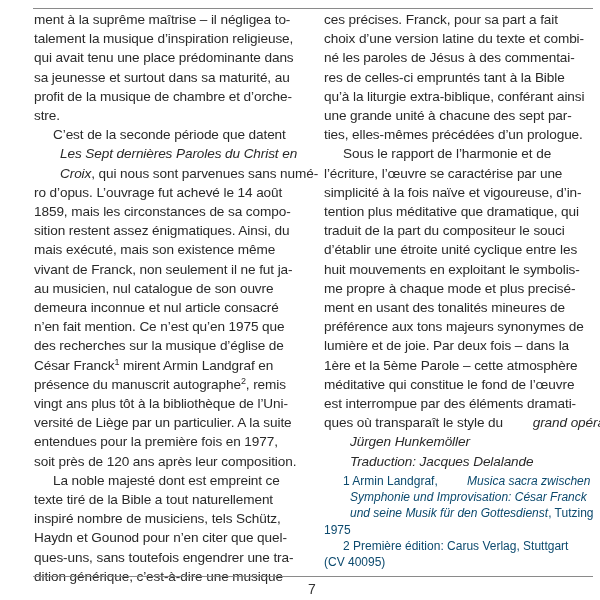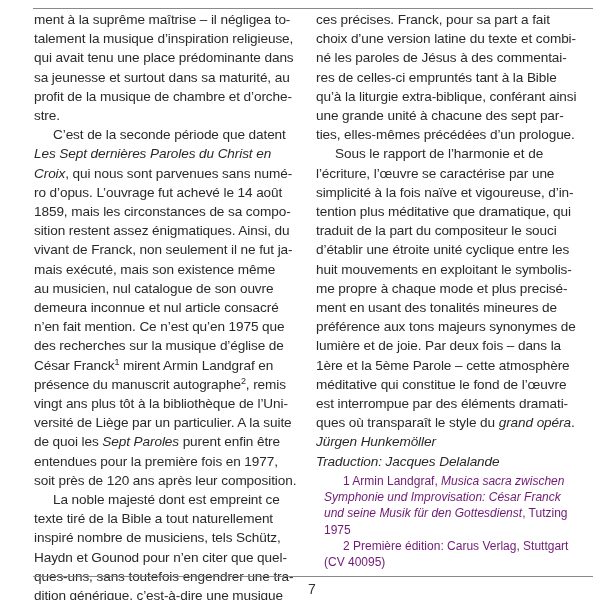--- a/index.html
+++ b/index.html
@@ -15,29 +15,29 @@
     background: #8a8a8a;
   }
   .rule.top { top: 8px; }
   .rule.bottom { top: 576px; }
   .col {
     position: absolute; top: 10px; width: 268px;
     font-size: 13.6px; line-height: 19.2px;
     letter-spacing: -0.1px;
   }
   .col.left { left: 34px; }
-  .col.right { left: 316px; width: 272px; }
+  .col.right { left: 324px; width: 272px; }
   .line { white-space: nowrap; display: block; }
   .indent { padding-left: 19px; }
   .right-align { text-align: left; padding-right: 3px; }
-  i { font-style: italic; }
+  i { font-style: italic; margin-left: 26px; }
   sup { font-size: 9px; line-height: 0; vertical-align: 5px; }
   .footnotes {
     position: absolute; left: 324px; top: 473px; width: 272px;
-    font-size: 12px; line-height: 16.2px; color: #701a75;
+    font-size: 12px; line-height: 16.2px; color: #0c4a6e;
   }
   .page-number {
     position: absolute; left: 308px; top: 581px;
     font-size: 14px; color: #333;
   }
 </style>
 </head>
 <body>
 
 <div class="rule top"></div>
@@ -48,31 +48,30 @@
     <span class="line"><span>qui avait tenu une place prédominante dans</span></span>
     <span class="line"><span>sa jeunesse et surtout dans sa maturité, au</span></span>
     <span class="line"><span>profit de la musique de chambre et d’orche-</span></span>
     <span class="line"><span>stre.</span></span>
     <span class="line indent"><span>C’est de la seconde période que datent</span></span>
     <span class="line"><i>Les Sept dernières Paroles du Christ en</i></span>
     <span class="line"><i>Croix</i><span>, qui nous sont parvenues sans numé-</span></span>
     <span class="line"><span>ro d’opus. L’ouvrage fut achevé le 14 août</span></span>
     <span class="line"><span>1859, mais les circonstances de sa compo-</span></span>
     <span class="line"><span>sition restent assez énigmatiques. Ainsi, du</span></span>
+    <span class="line"><span>mais exécuté, mais son existence même</span></span>
     <span class="line"><span>vivant de Franck, non seulement il ne fut ja-</span></span>
-    <span class="line"><span>mais exécuté, mais son existence même</span></span>
     <span class="line"><span>au musicien, nul catalogue de son ouvre</span></span>
     <span class="line"><span>demeura inconnue et nul article consacré</span></span>
     <span class="line"><span>n’en fait mention. Ce n’est qu’en 1975 que</span></span>
     <span class="line"><span>des recherches sur la musique d’église de</span></span>
     <span class="line"><span>César Franck</span><sup>1</sup><span> mirent Armin Landgraf en</span></span>
     <span class="line"><span>présence du manuscrit autographe</span><sup>2</sup><span>, remis</span></span>
     <span class="line"><span>vingt ans plus tôt à la bibliothèque de l’Uni-</span></span>
     <span class="line"><span>versité de Liège par un particulier. A la suite</span></span>
-    <span class="line"><span>de quoi les </span><i>Sept Paroles</i><span> purent enfin être</span></span>
     <span class="line"><span>entendues pour la première fois en 1977,</span></span>
     <span class="line"><span>soit près de 120 ans après leur composition.</span></span>
     <span class="line indent"><span>La noble majesté dont est empreint ce</span></span>
     <span class="line"><span>texte tiré de la Bible a tout naturellement</span></span>
     <span class="line"><span>inspiré nombre de musiciens, tels Schütz,</span></span>
     <span class="line"><span>Haydn et Gounod pour n’en citer que quel-</span></span>
     <span class="line"><span>ques-uns, sans toutefois engendrer une tra-</span></span>
     <span class="line"><span>dition générique, c’est-à-dire une musique</span></span>
   </div>
 

